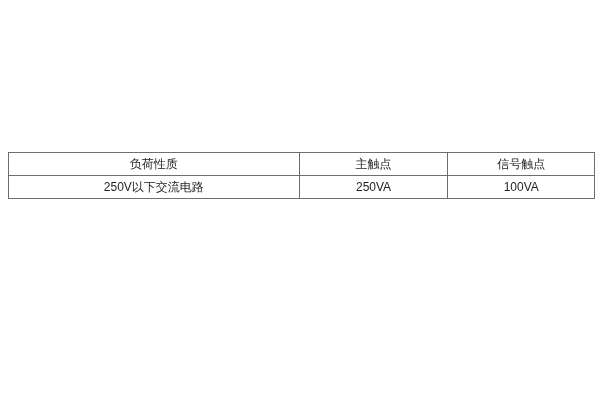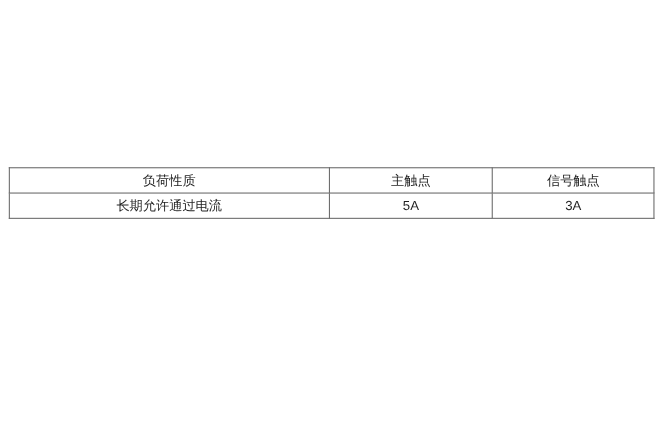--- a/index.html
+++ b/index.html
@@ -56,19 +56,19 @@
     </colgroup>
     <thead>
       <tr>
         <th>负荷性质</th>
         <th>主触点</th>
         <th>信号触点</th>
       </tr>
     </thead>
     <tbody>
       <tr>
-        <td>长期允许通过电流</td>
-        <td>5A</td>
-        <td>3A</td>
+        <td>250V以下交流电路</td>
+        <td>250VA</td>
+        <td>100VA</td>
       </tr>
     </tbody>
   </table>
 </div>
 
 </body></html>

